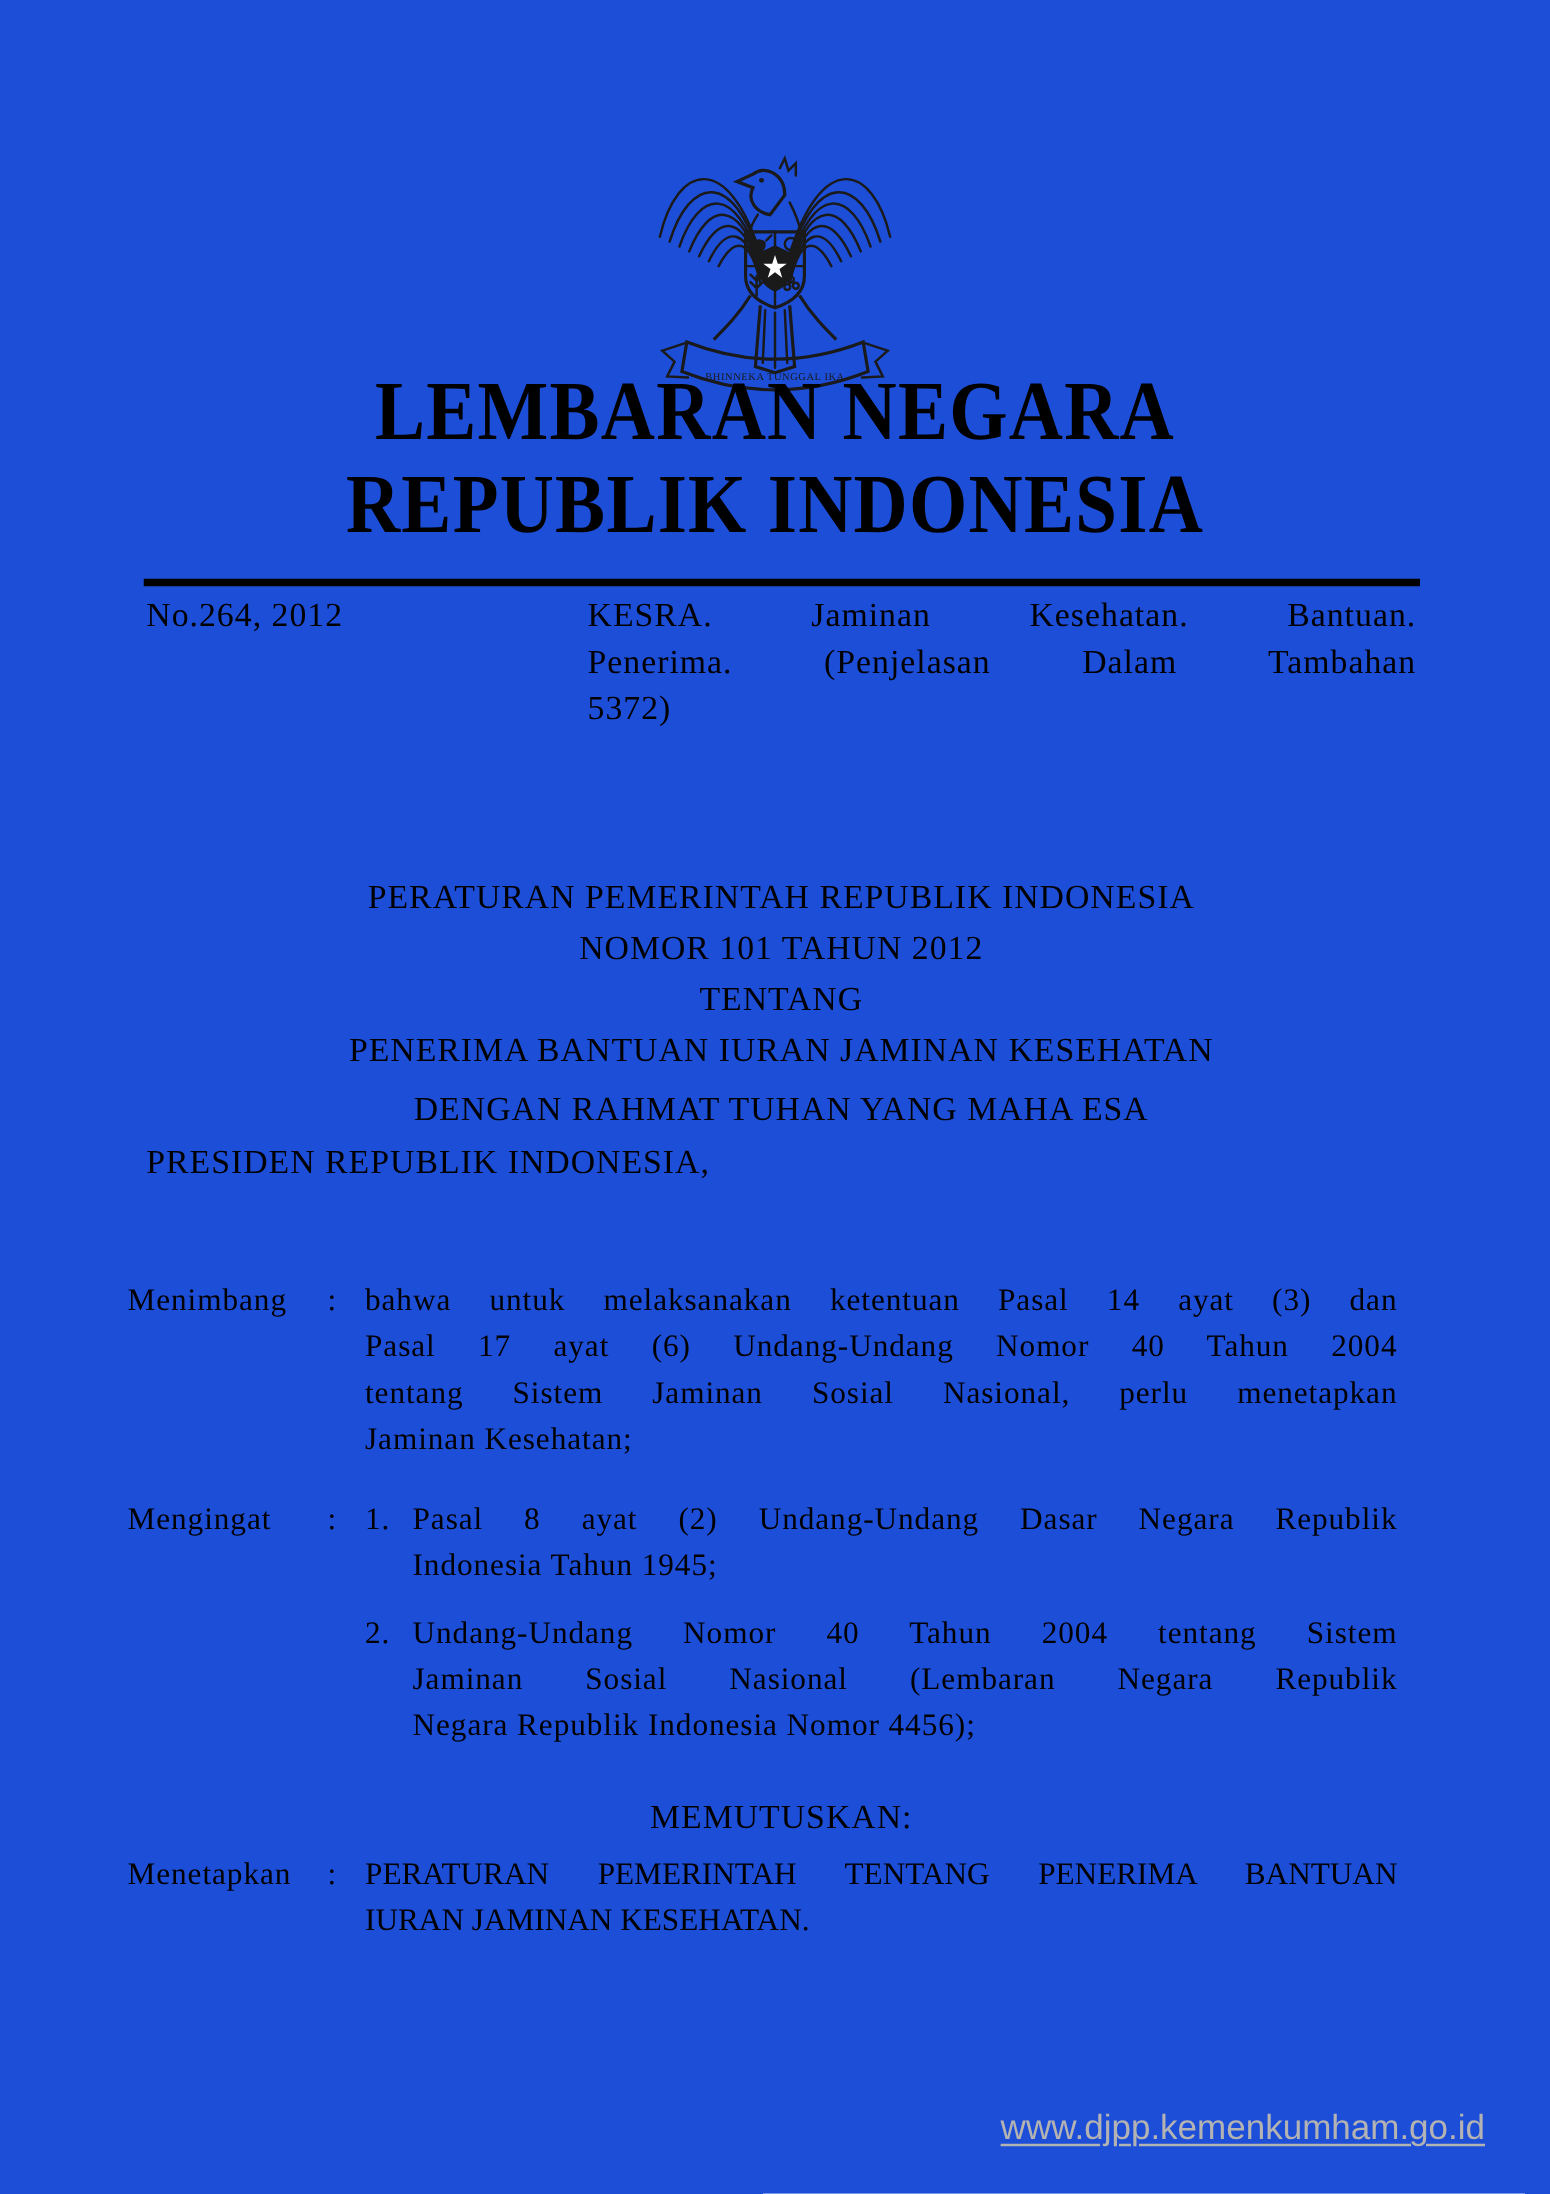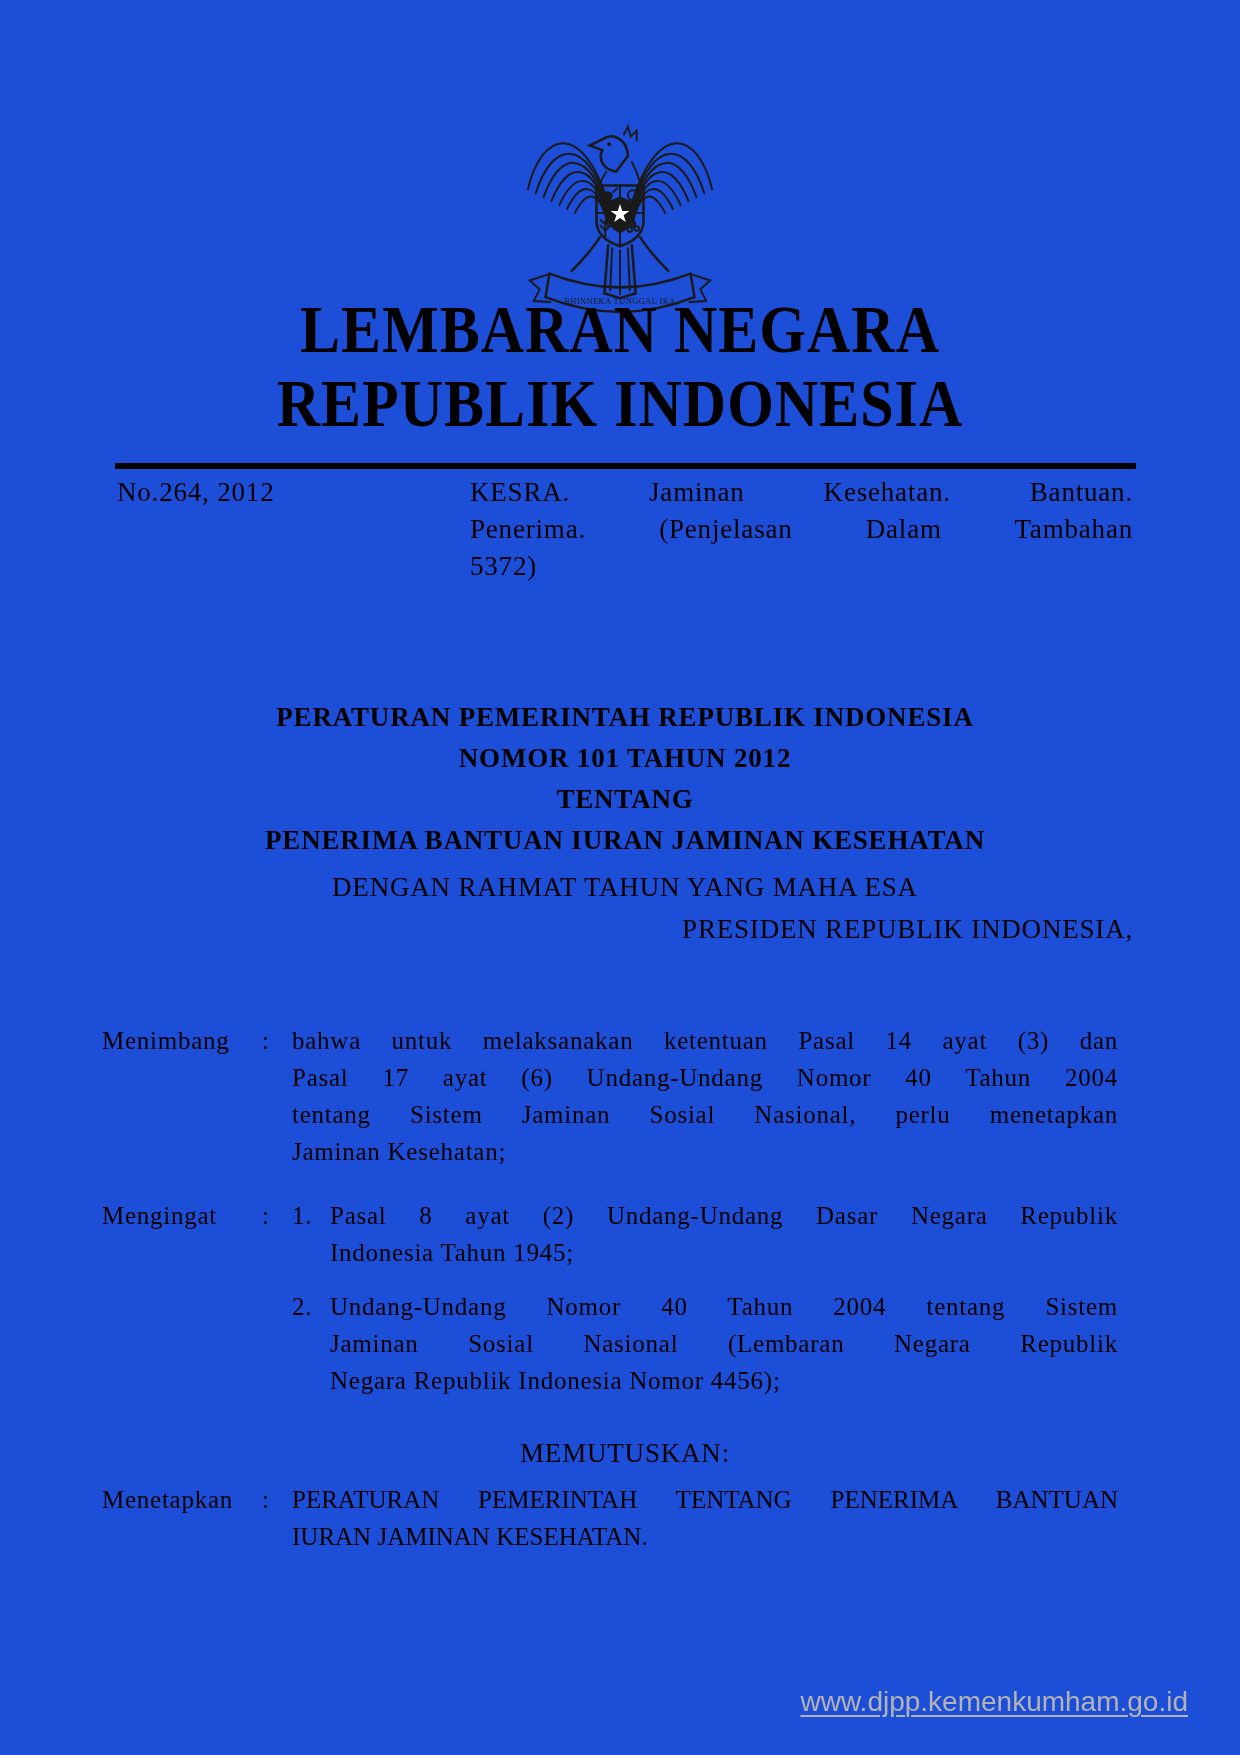--- a/index.html
+++ b/index.html
@@ -38,30 +38,30 @@
     font-size:27px; line-height:37px; letter-spacing:0.03em;
   }
 
   
   .jpara .jl { text-align:justify; text-align-last:justify; line-height:37px; }
   .jpara .jl:last-child { text-align-last:left; }
 
   
   .reg-heading {
     position:absolute; top:697px; left:117px; width:1016px;
-    text-align:center; font-size:27px; letter-spacing:0.03em;font-weight:bold;
+    text-align:center; font-size:27px; letter-spacing:0.03em;
   }
   .reg-heading .rline { line-height:41px; }
   .invocation {
     position:absolute; top:872px; left:117px; width:1016px;
     text-align:center; font-size:27px; letter-spacing:0.03em;
   }
   .issuer {
     position:absolute; top:914px; left:117px; width:1016px;
-    text-align:right; font-size:27px; letter-spacing:0.03em;
+    text-align:left; font-size:27px; letter-spacing:0.03em;
   }
 
   
   .clause {
     position:absolute; left:102px; width:1016px;
     display:grid; grid-template-columns:160px 30px 1fr;
     font-size:25px; line-height:37px; letter-spacing:0.03em;
   }
   .clause-label { white-space:nowrap; }
   .clause-colon { text-align:left; }
@@ -166,21 +166,21 @@
       <div class="jl">5372)</div>
     </div>
 
   <div class="reg-heading">
     <div class="rline">PERATURAN PEMERINTAH REPUBLIK INDONESIA</div>
     <div class="rline">NOMOR 101 TAHUN 2012</div>
     <div class="rline">TENTANG</div>
     <div class="rline">PENERIMA BANTUAN IURAN JAMINAN KESEHATAN</div>
   </div>
 
-  <div class="invocation">DENGAN RAHMAT TAHUN YANG MAHA ESA</div>
+  <div class="invocation">DENGAN RAHMAT TUHAN YANG MAHA ESA</div>
   <div class="issuer">PRESIDEN REPUBLIK INDONESIA,</div>
 
   <section class="clause" id="clause-menimbang">
     <div class="clause-label">Menimbang</div>
     <div class="clause-colon">:</div>
     <div class="clause-content jpara">
         <div class="jl">bahwa untuk melaksanakan ketentuan Pasal 14 ayat (3) dan</div>
         <div class="jl">Pasal 17 ayat (6) Undang-Undang Nomor 40 Tahun 2004</div>
         <div class="jl">tentang Sistem Jaminan Sosial Nasional, perlu menetapkan</div>
         <div class="jl">Jaminan Kesehatan;</div>

